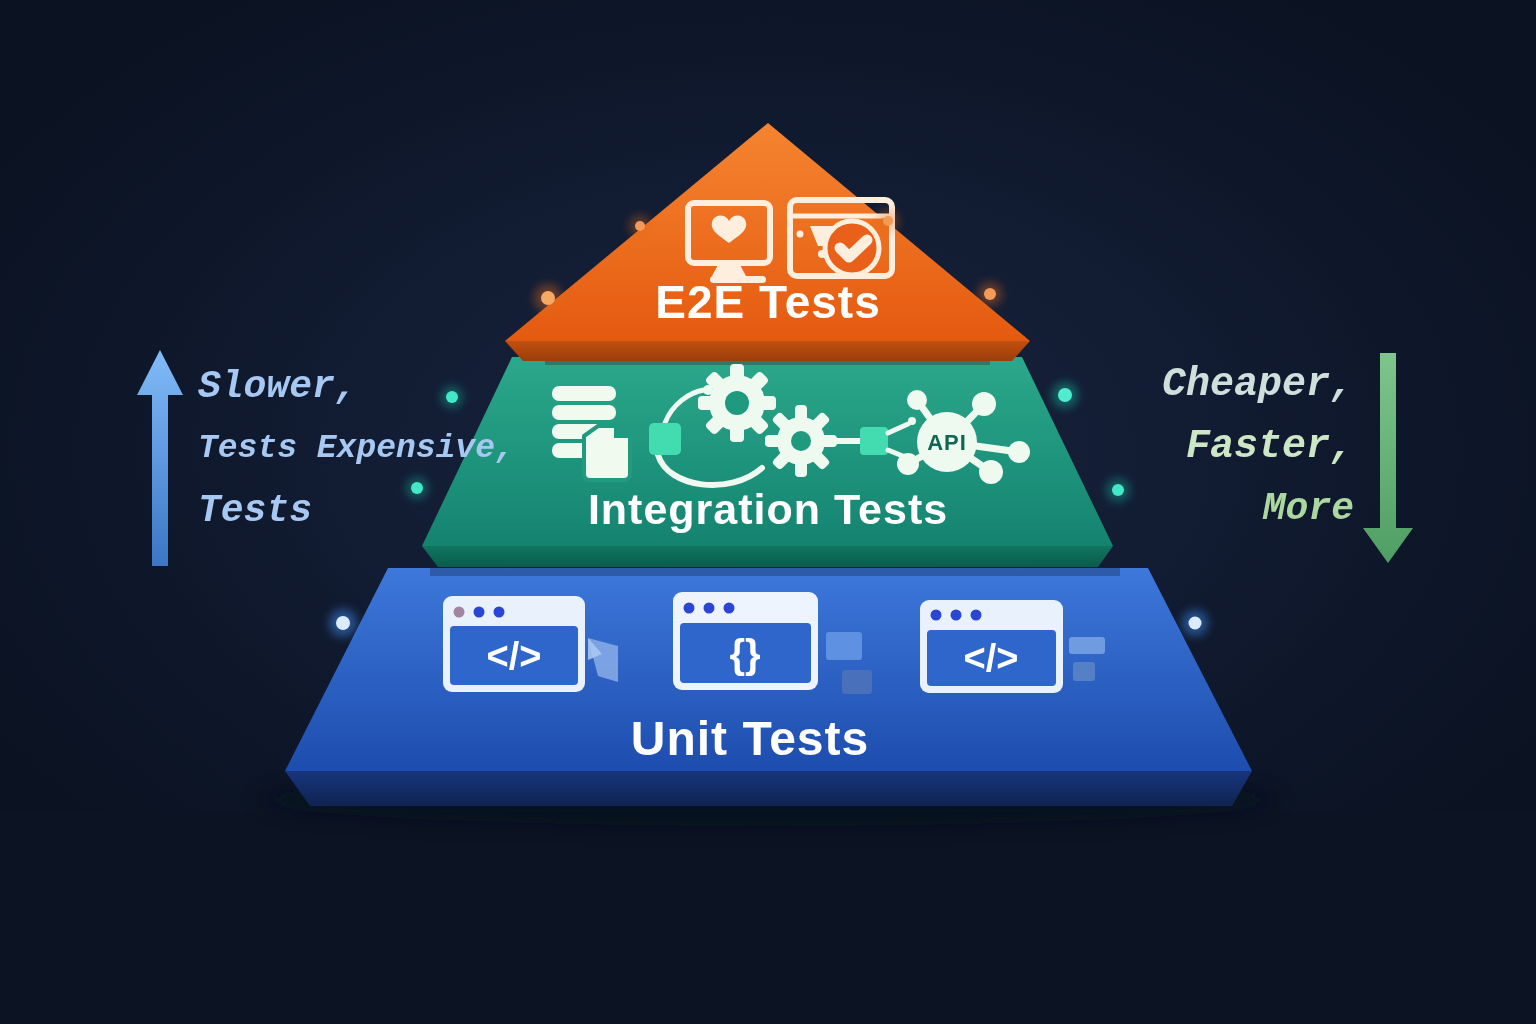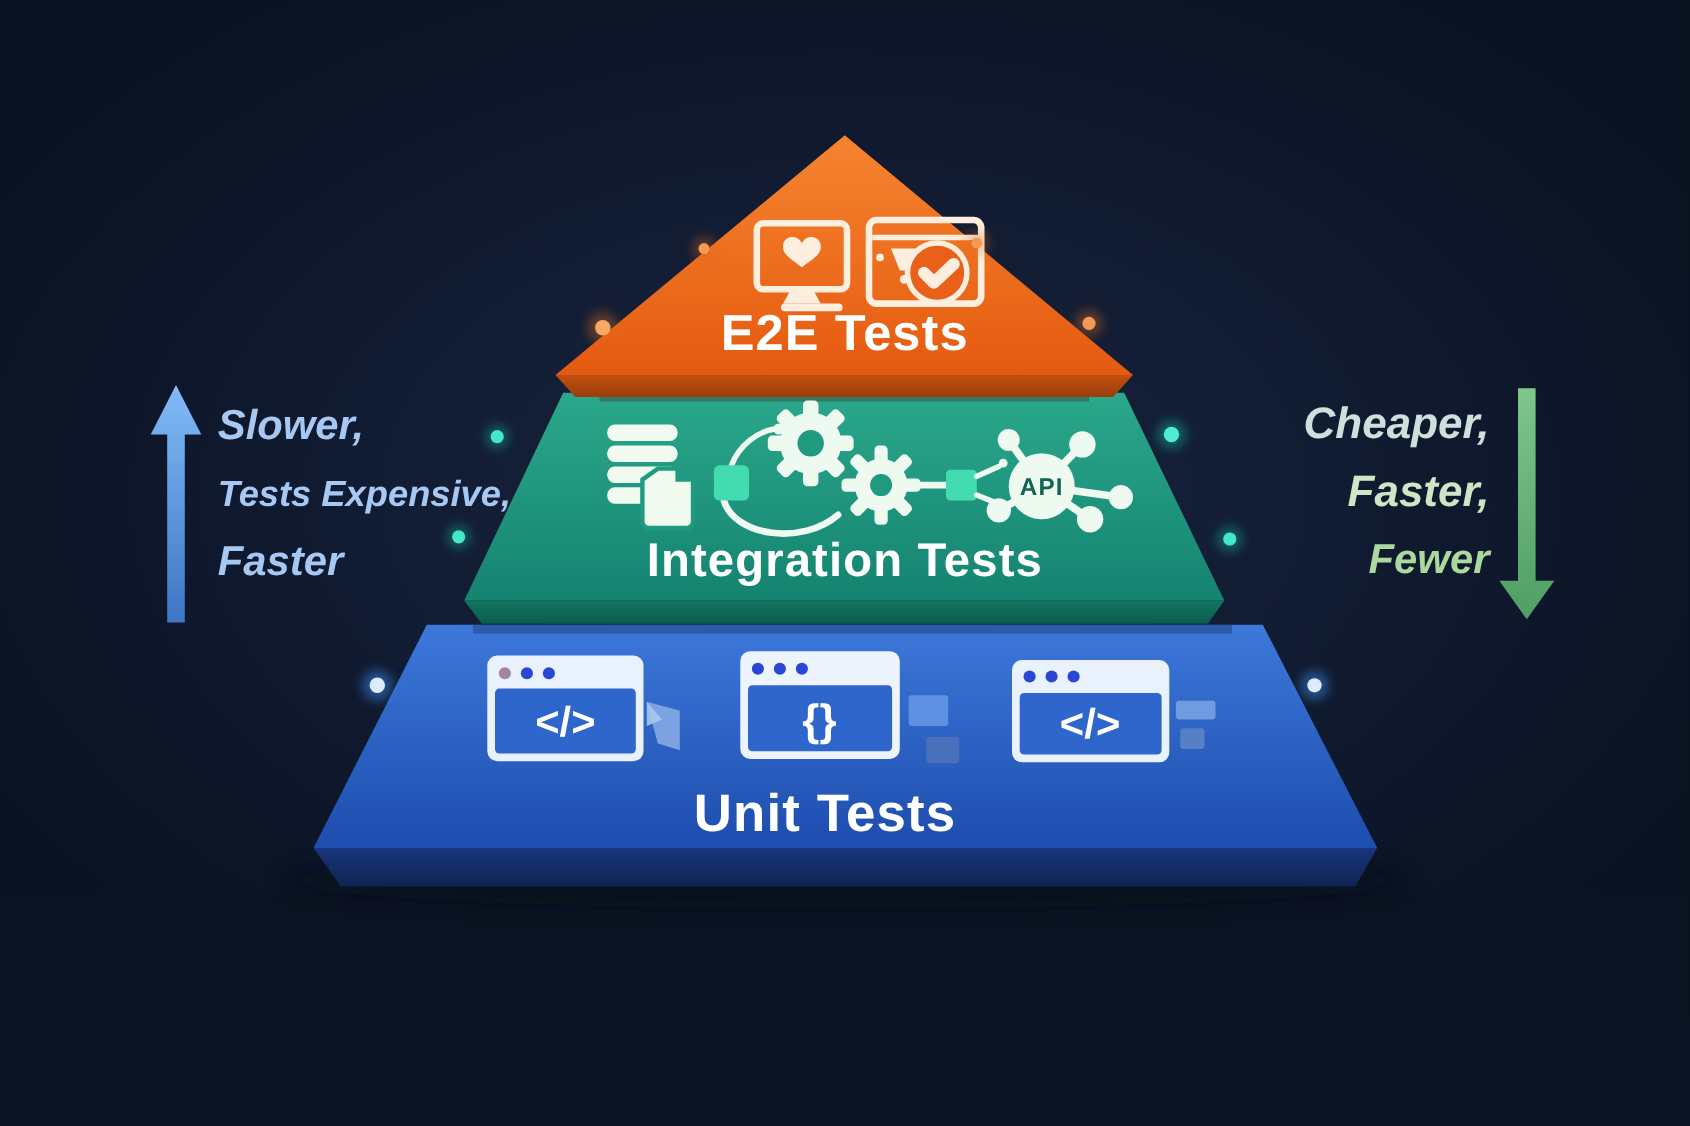--- a/index.html
+++ b/index.html
@@ -3,21 +3,21 @@
 <meta charset="utf-8">
 <style>
   html,body{margin:0;padding:0;background:#0a111f;}
   #stage{
     position:relative;width:1536px;height:1024px;overflow:hidden;
     background:radial-gradient(ellipse 900px 560px at 50% 44%, #19253f 0%, #121c33 45%, #0d1628 78%, #0b1322 100%);
     font-family:"Liberation Sans", sans-serif;
   }
   svg{position:absolute;left:0;top:0;}
   .tier-label{font-family:"Liberation Sans",sans-serif;font-weight:bold;fill:#ffffff;letter-spacing:1px;}
-  .ann{position:absolute;font-style:italic;font-weight:bold;line-height:62px;}
+  .ann{position:absolute;font-style:italic;font-weight:bold;line-height:62px;font-family:Liberation Mono, monospace;}
   .ann-left{left:198px;top:356px;text-align:left;color:#a6c8f2;}
   .ann-left .l1{font-size:38px;}
   .ann-left .l2{font-size:33px;}
   .ann-left .l3{font-size:38px;}
   .ann-right{right:182px;top:354px;text-align:right;}
   .ann-right .l1{font-size:40px;color:#cfe0dc;}
   .ann-right .l2{font-size:40px;color:#cde7c6;}
   .ann-right .l3{font-size:38px;color:#abd89f;}
 </style>
 </head>
@@ -259,22 +259,22 @@
       <g>
         <circle cx="1195" cy="623" r="13" fill="#3e8bf0" opacity="0.5" filter="url(#softBlur)"></circle>
           <circle cx="1195" cy="623" r="6.5" fill="#dcecff"></circle>
       </g>
     </g>
   </svg>
 
   <div class="ann ann-left">
     <div class="l1">Slower,</div>
     <div class="l2">Tests Expensive,</div>
-    <div class="l3">Faster</div>
+    <div class="l3">Tests</div>
   </div>
 
   <div class="ann ann-right">
     <div class="l1">Cheaper,</div>
     <div class="l2">Faster,</div>
-    <div class="l3">Fewer</div>
+    <div class="l3">More</div>
   </div>
 
 </div>
 
 </body></html>

